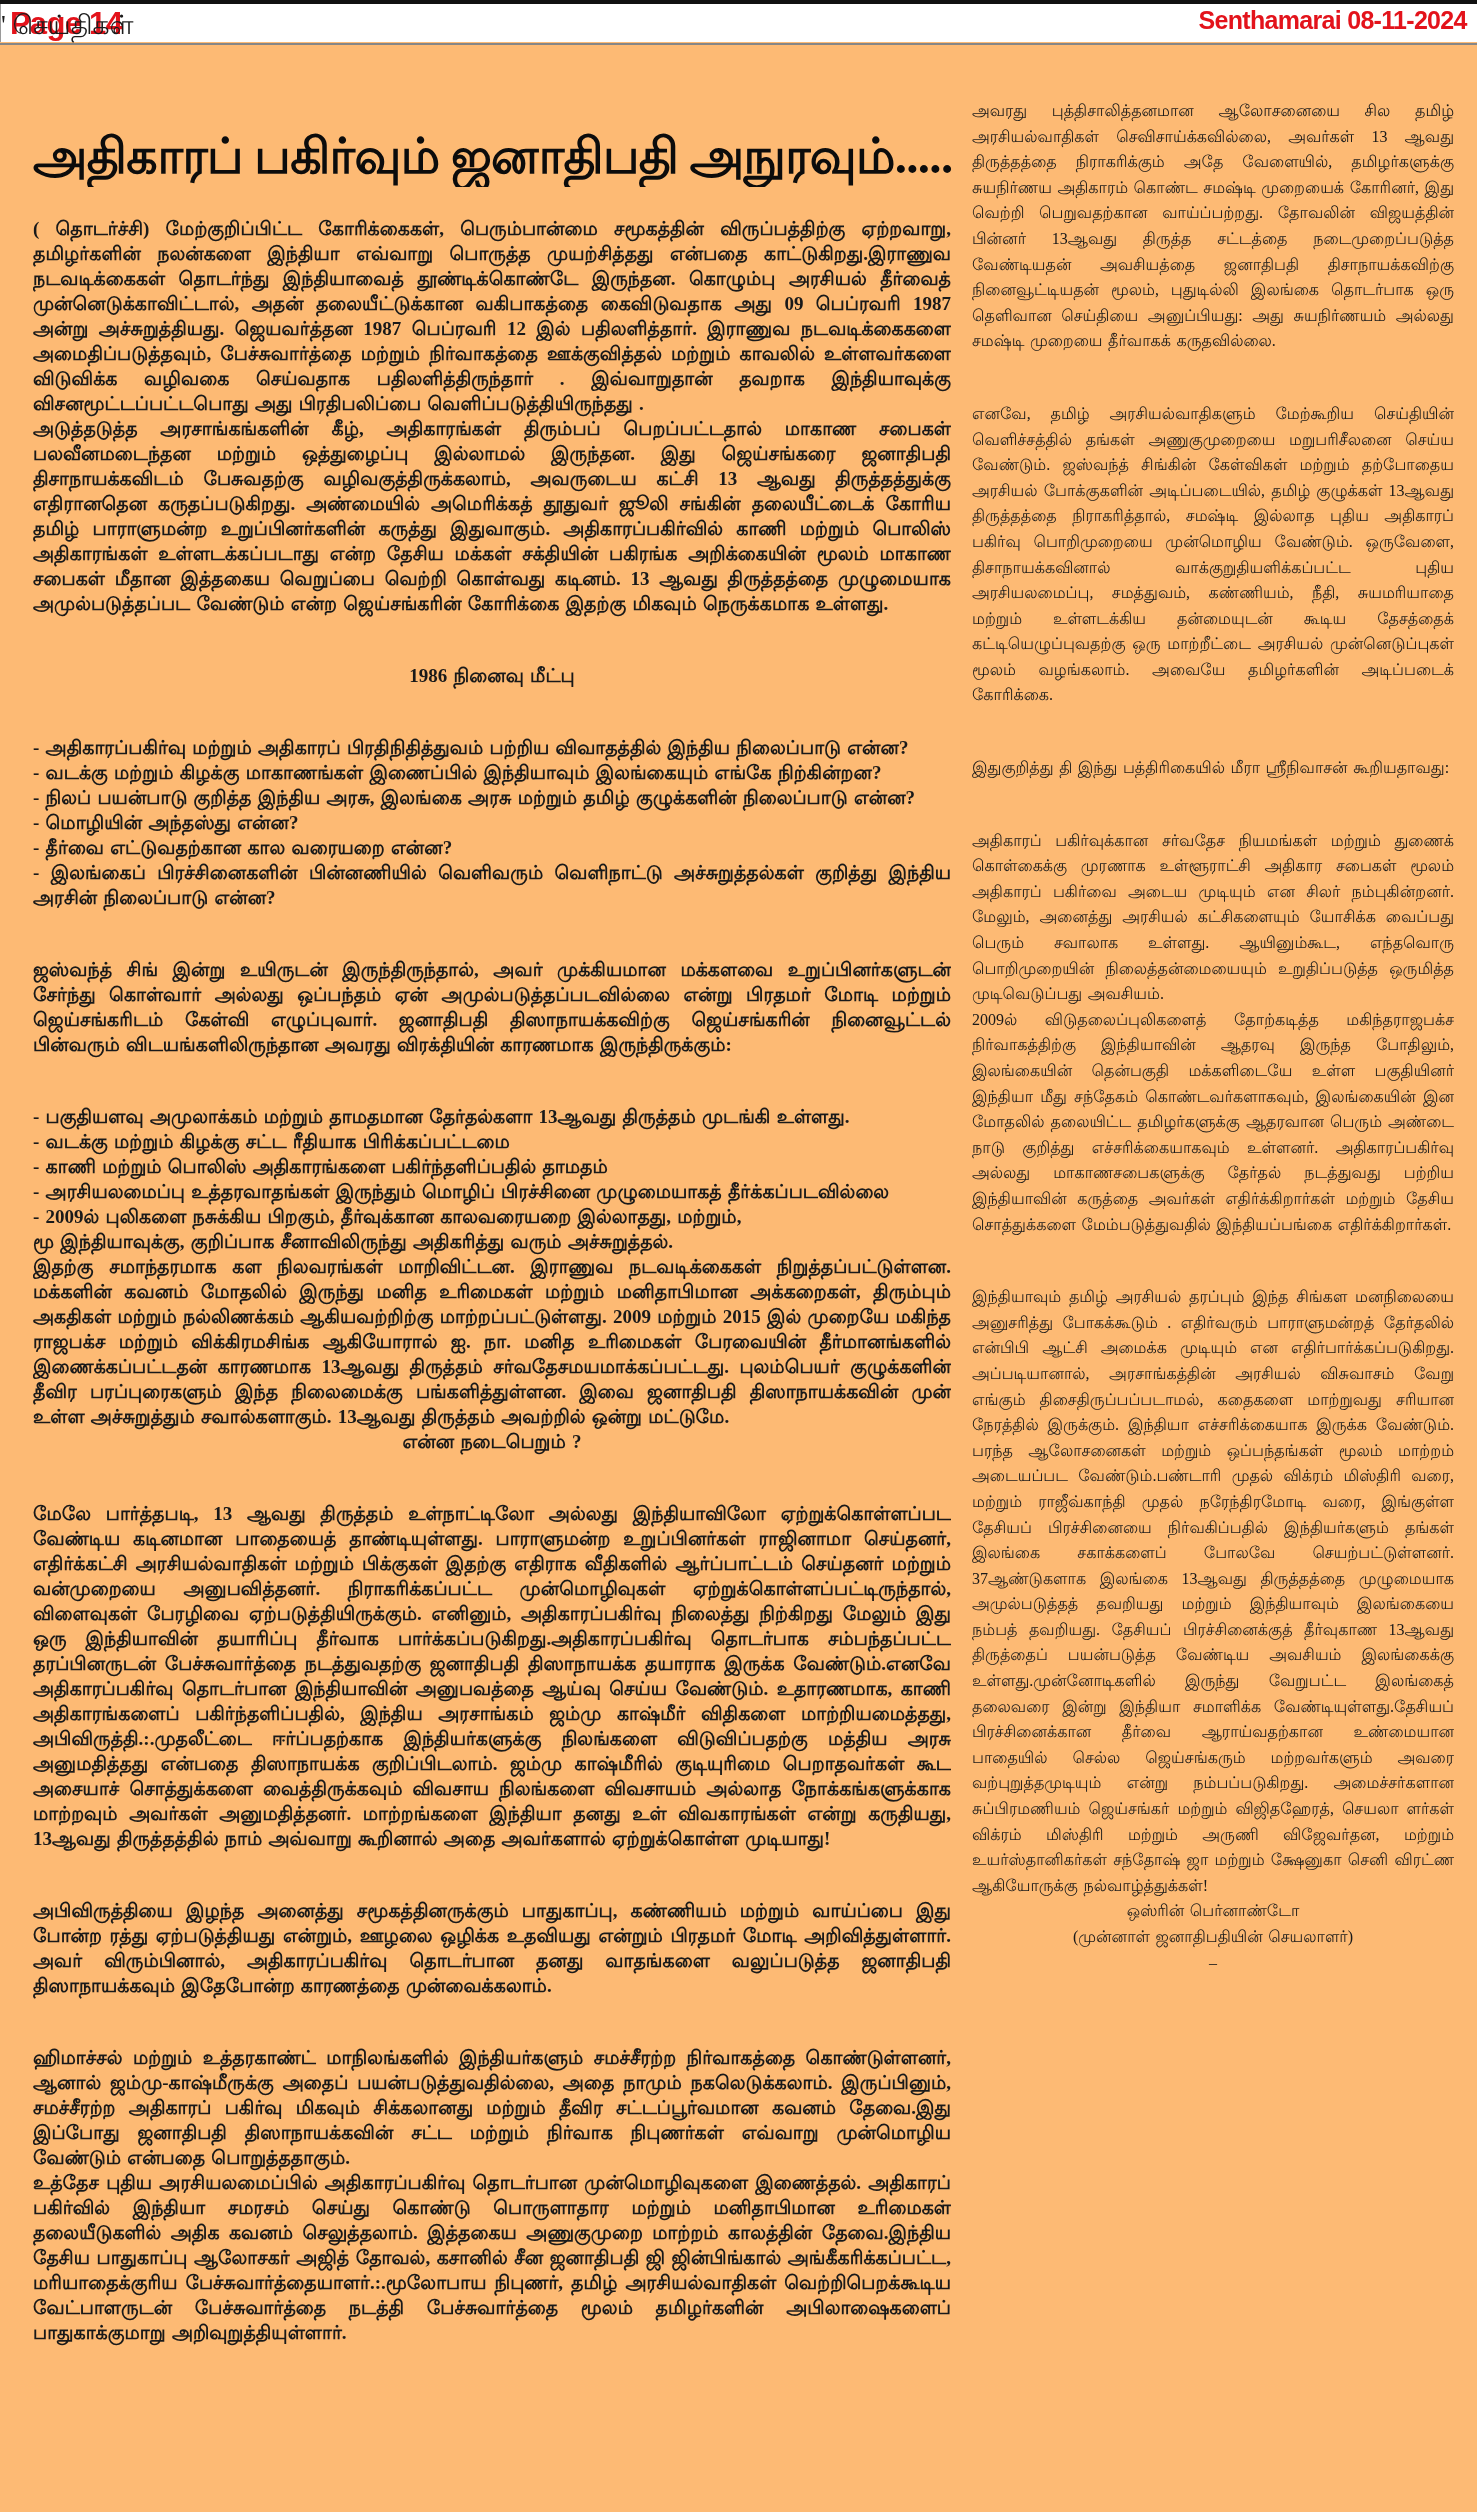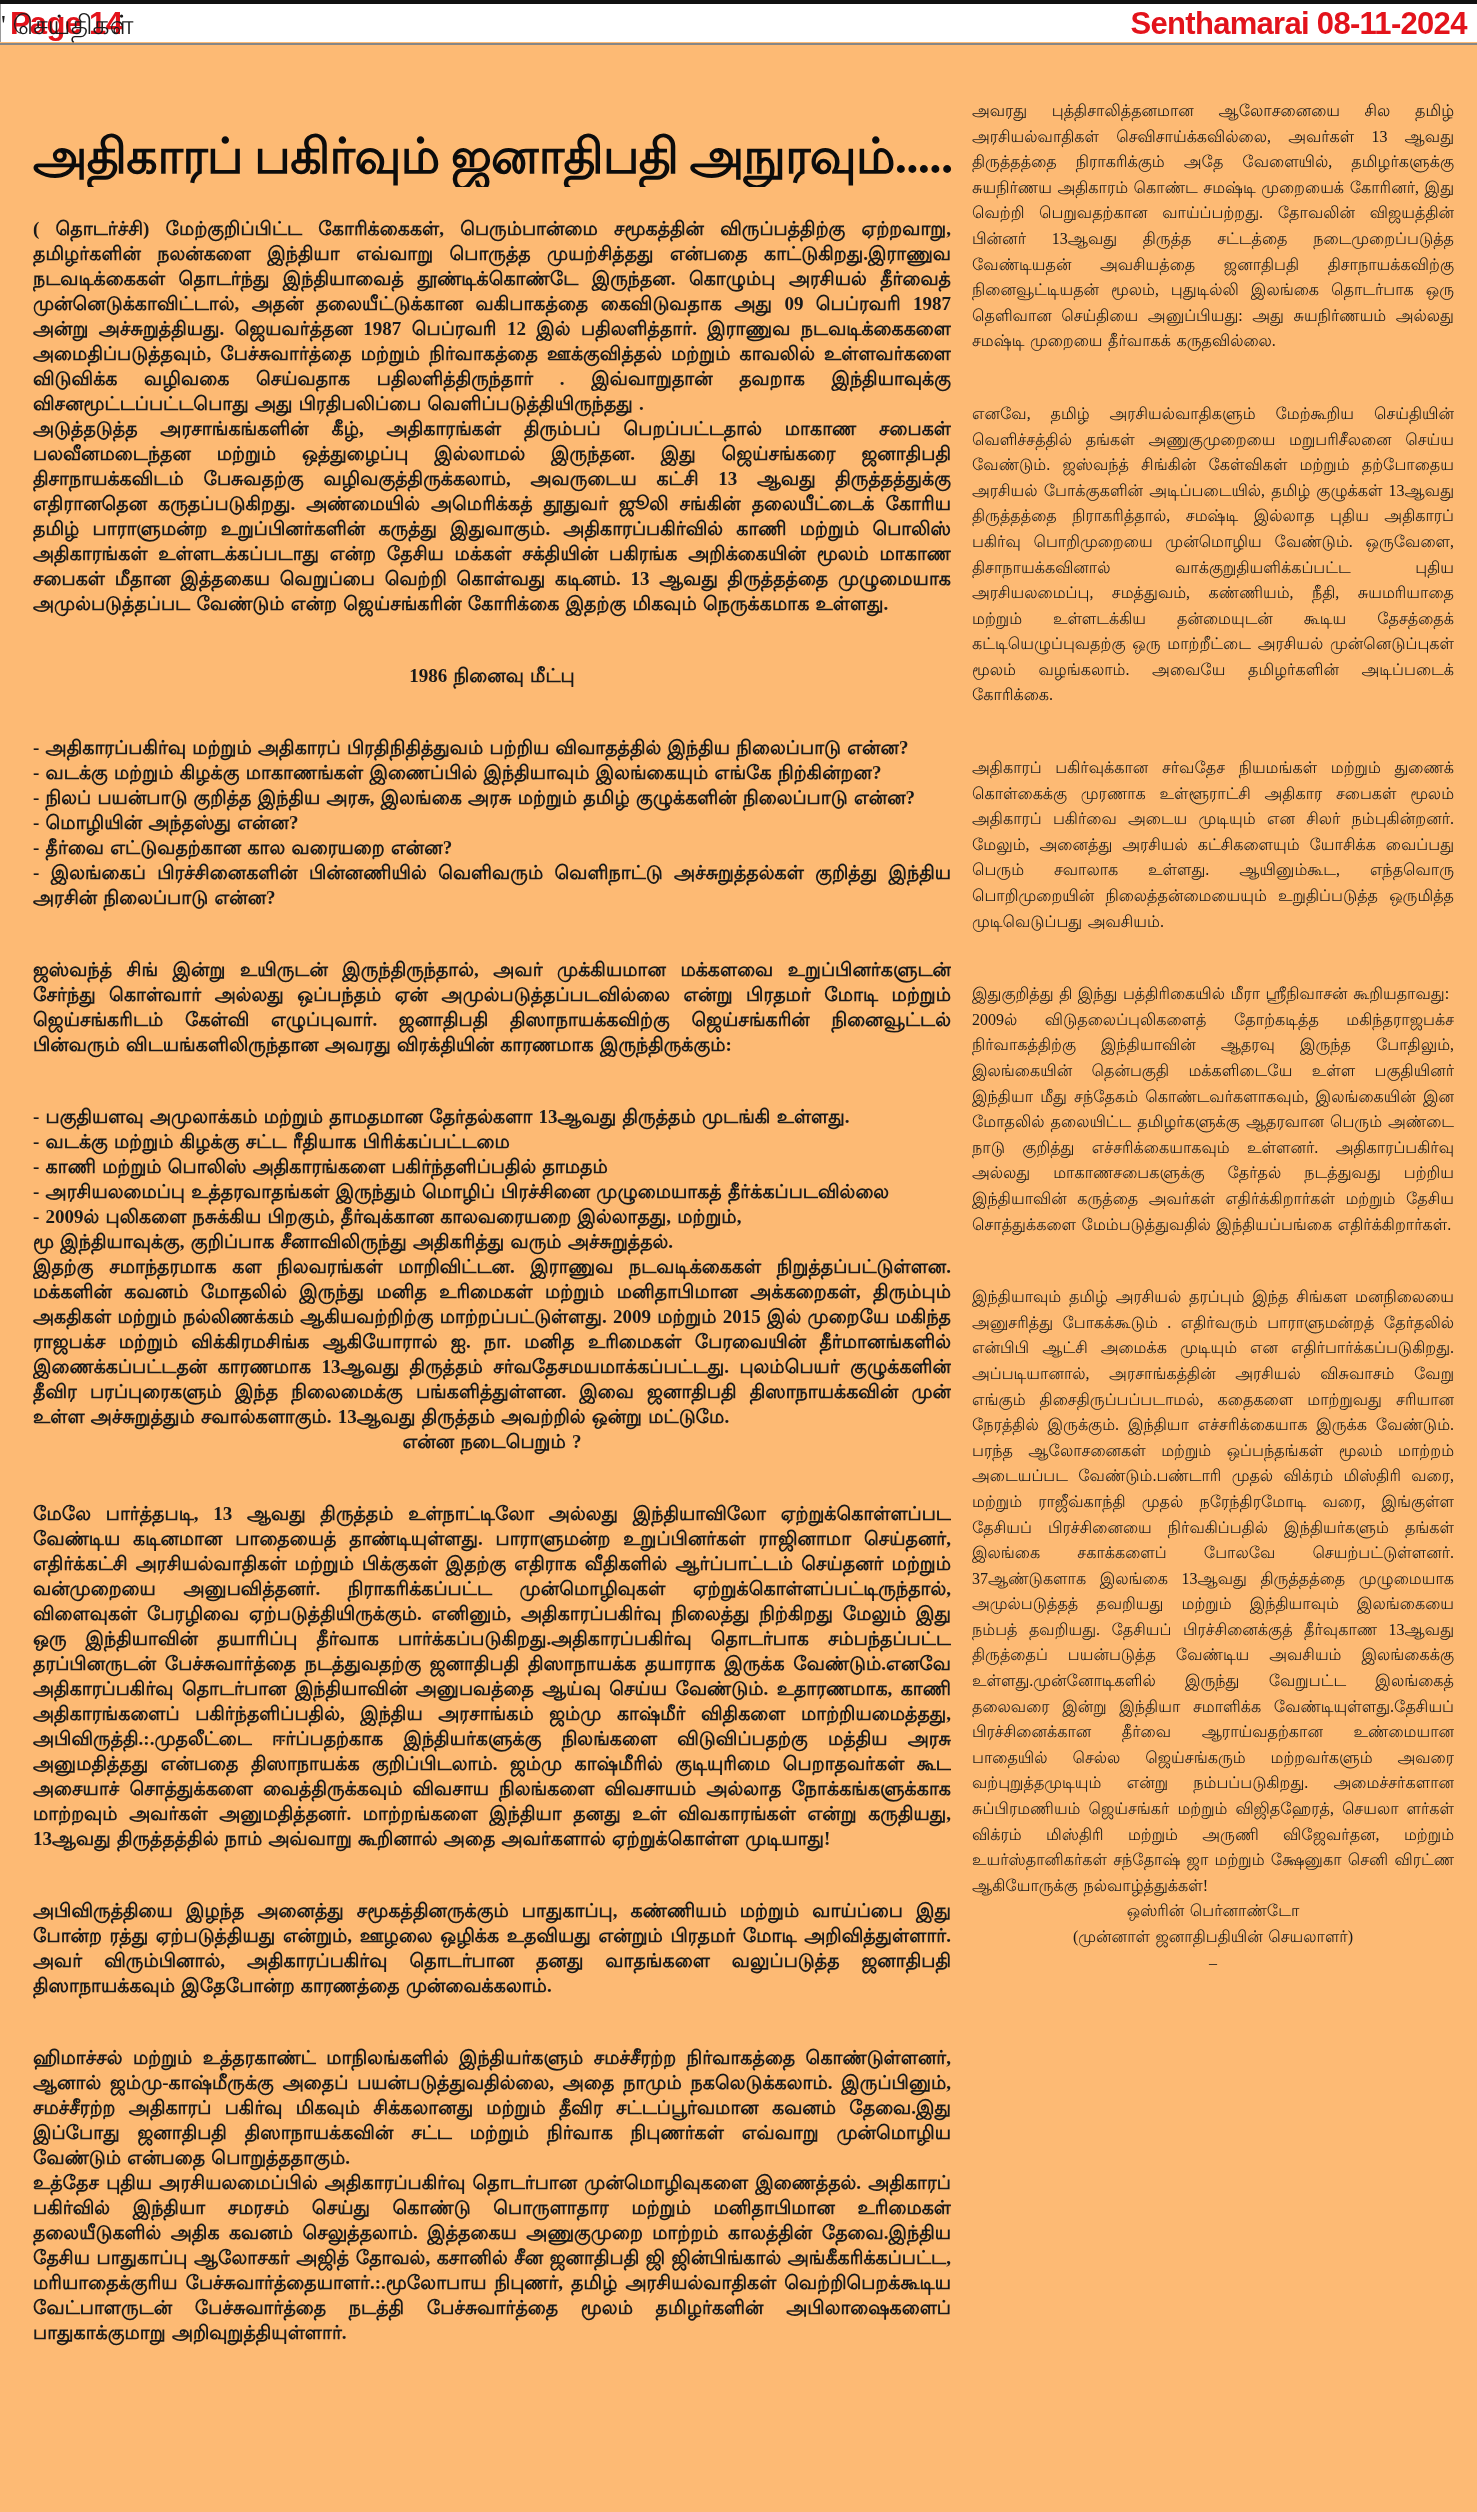--- a/index.html
+++ b/index.html
@@ -35,21 +35,21 @@
     white-space: nowrap;
   }
   .section-label {
     position: absolute; left: 0; right: 0; top: 5.9px;
     font-size: 26.6px; color: #1c1c1c;
     white-space: nowrap;
   }
   .masthead {
     position: absolute; right: 10.3px; top: 1.5px;
     font-family: "Liberation Sans", sans-serif;
-    font-weight: bold; font-size: 31px;
+    font-weight: bold; font-size: 25px;
     color: #e3131b; letter-spacing: -0.7px;
     white-space: nowrap;
   }
   .header-rule {
     position: absolute; left: 0; top: 43px;
     width: 1478px; height: 2.2px;
     background: #868686;
   }
   .headline {
     position: absolute; left: 33px; top: 95px;
@@ -117,22 +117,22 @@
       <div class="para t-l">என்ன நடைபெறும்   ?</div>
       <div class="para t-p s-2">மேலே பார்த்தபடி, 13 ஆவது திருத்தம் உள்நாட்டிலோ அல்லது இந்தியாவிலோ ஏற்றுக்கொள்ளப்பட வேண்டிய கடினமான பாதையைத் தாண்டியுள்ளது. பாராளுமன்ற உறுப்பினர்கள் ராஜினாமா செய்தனர், எதிர்க்கட்சி அரசியல்வாதிகள் மற்றும் பிக்குகள் இதற்கு எதிராக வீதிகளில் ஆர்ப்பாட்டம் செய்தனர் மற்றும் வன்முறையை அனுபவித்தனர். நிராகரிக்கப்பட்ட முன்மொழிவுகள் ஏற்றுக்கொள்ளப்பட்டிருந்தால், விளைவுகள் பேரழிவை ஏற்படுத்தியிருக்கும். எனினும், அதிகாரப்பகிர்வு நிலைத்து நிற்கிறது மேலும் இது ஒரு இந்தியாவின் தயாரிப்பு தீர்வாக பார்க்கப்படுகிறது.அதிகாரப்பகிர்வு தொடர்பாக சம்பந்தப்பட்ட தரப்பினருடன் பேச்சுவார்த்தை நடத்துவதற்கு ஜனாதிபதி திஸாநாயக்க தயாராக இருக்க வேண்டும்.எனவே அதிகாரப்பகிர்வு தொடர்பான இந்தியாவின் அனுபவத்தை ஆய்வு செய்ய வேண்டும். உதாரணமாக, காணி அதிகாரங்களைப் பகிர்ந்தளிப்பதில், இந்திய அரசாங்கம் ஜம்மு காஷ்மீர் விதிகளை மாற்றியமைத்தது, அபிவிருத்தி.:.முதலீட்டை ஈர்ப்பதற்காக இந்தியர்களுக்கு நிலங்களை விடுவிப்பதற்கு மத்திய அரசு அனுமதித்தது என்பதை திஸாநாயக்க குறிப்பிடலாம். ஜம்மு காஷ்மீரில் குடியுரிமை பெறாதவர்கள் கூட அசையாச் சொத்துக்களை வைத்திருக்கவும் விவசாய நிலங்களை விவசாயம் அல்லாத நோக்கங்களுக்காக மாற்றவும் அவர்கள் அனுமதித்தனர். மாற்றங்களை இந்தியா தனது உள் விவகாரங்கள்  என்று கருதியது, 13ஆவது திருத்தத்தில்  நாம் அவ்வாறு கூறினால் அதை அவர்களால் ஏற்றுக்கொள்ள முடியாது!</div>
       <div class="para t-p s-2">அபிவிருத்தியை  இழந்த அனைத்து சமூகத்தினருக்கும் பாதுகாப்பு, கண்ணியம் மற்றும் வாய்ப்பை இது போன்ற ரத்து ஏற்படுத்தியது என்றும், ஊழலை ஒழிக்க உதவியது என்றும் பிரதமர் மோடி அறிவித்துள்ளார். அவர் விரும்பினால், அதிகாரப்பகிர்வு தொடர்பான தனது வாதங்களை வலுப்படுத்த ஜனாதிபதி திஸாநாயக்கவும் இதேபோன்ற காரணத்தை முன்வைக்கலாம்.</div>
       <div class="para t-p s-2">ஹிமாச்சல் மற்றும் உத்தரகாண்ட் மாநிலங்களில் இந்தியர்களும் சமச்சீரற்ற நிர்வாகத்தை கொண்டுள்ளனர், ஆனால் ஜம்மு-காஷ்மீருக்கு அதைப் பயன்படுத்துவதில்லை, அதை நாமும் நகலெடுக்கலாம். இருப்பினும், சமச்சீரற்ற அதிகாரப் பகிர்வு மிகவும் சிக்கலானது மற்றும் தீவிர சட்டப்பூர்வமான  கவனம் தேவை.இது இப்போது ஜனாதிபதி திஸாநாயக்கவின் சட்ட மற்றும் நிர்வாக நிபுணர்கள்  எவ்வாறு முன்மொழிய வேண்டும் என்பதை பொறுத்ததாகும்.</div>
       <div class="para t-p">உத்தேச புதிய அரசியலமைப்பில் அதிகாரப்பகிர்வு தொடர்பான முன்மொழிவுகளை இணைத்தல். அதிகாரப் பகிர்வில் இந்தியா சமரசம் செய்து கொண்டு பொருளாதார மற்றும் மனிதாபிமான உரிமைகள் தலையீடுகளில் அதிக கவனம் செலுத்தலாம். இத்தகைய அணுகுமுறை மாற்றம் காலத்தின் தேவை.இந்திய தேசிய பாதுகாப்பு ஆலோசகர் அஜித் தோவல், கசானில் சீன ஜனாதிபதி ஜி ஜின்பிங்கால் அங்கீகரிக்கப்பட்ட, மரியாதைக்குரிய பேச்சுவார்த்தையாளர்.:.மூலோபாய நிபுணர், தமிழ் அரசியல்வாதிகள் வெற்றிபெறக்கூடிய வேட்பாளருடன் பேச்சுவார்த்தை நடத்தி பேச்சுவார்த்தை மூலம் தமிழர்களின் அபிலாஷைகளைப் பாதுகாக்குமாறு அறிவுறுத்தியுள்ளார்.</div>
     </div>
 
   <div class="col col-right">
       <div class="para t-p">அவரது புத்திசாலித்தனமான ஆலோசனையை சில தமிழ் அரசியல்வாதிகள் செவிசாய்க்கவில்லை, அவர்கள் 13 ஆவது திருத்தத்தை நிராகரிக்கும் அதே வேளையில், தமிழர்களுக்கு சுயநிர்ணய அதிகாரம் கொண்ட சமஷ்டி முறையைக் கோரினர், இது வெற்றி பெறுவதற்கான வாய்ப்பற்றது. தோவலின் விஜயத்தின் பின்னர் 13ஆவது திருத்த சட்டத்தை நடைமுறைப்படுத்த வேண்டியதன் அவசியத்தை ஜனாதிபதி திசாநாயக்கவிற்கு நினைவூட்டியதன் மூலம், புதுடில்லி இலங்கை தொடர்பாக ஒரு தெளிவான செய்தியை அனுப்பியது: அது சுயநிர்ணயம் அல்லது சமஷ்டி முறையை தீர்வாகக் கருதவில்லை.</div>
       <div class="para t-p s-2">எனவே, தமிழ் அரசியல்வாதிகளும் மேற்கூறிய செய்தியின் வெளிச்சத்தில் தங்கள் அணுகுமுறையை மறுபரிசீலனை செய்ய வேண்டும். ஜஸ்வந்த் சிங்கின் கேள்விகள் மற்றும் தற்போதைய அரசியல் போக்குகளின் அடிப்படையில், தமிழ் குழுக்கள் 13ஆவது திருத்தத்தை நிராகரித்தால், சமஷ்டி இல்லாத புதிய அதிகாரப் பகிர்வு பொறிமுறையை முன்மொழிய வேண்டும். ஒருவேளை, திசாநாயக்கவினால் வாக்குறுதியளிக்கப்பட்ட புதிய அரசியலமைப்பு, சமத்துவம், கண்ணியம், நீதி, சுயமரியாதை மற்றும் உள்ளடக்கிய தன்மையுடன் கூடிய தேசத்தைக் கட்டியெழுப்புவதற்கு ஒரு மாற்றீட்டை அரசியல் முன்னெடுப்புகள் மூலம் வழங்கலாம். அவையே தமிழர்களின் அடிப்படைக் கோரிக்கை.</div>
+      <div class="para t-p s-2">இதுகுறித்து தி இந்து பத்திரிகையில் மீரா ஸ்ரீநிவாசன் கூறியதாவது:</div>
       <div class="para t-p s-2">அதிகாரப் பகிர்வுக்கான சர்வதேச நியமங்கள் மற்றும் துணைக் கொள்கைக்கு முரணாக உள்ளூராட்சி அதிகார சபைகள் மூலம் அதிகாரப் பகிர்வை அடைய முடியும் என சிலர் நம்புகின்றனர். மேலும், அனைத்து அரசியல் கட்சிகளையும் யோசிக்க வைப்பது பெரும் சவாலாக உள்ளது. ஆயினும்கூட, எந்தவொரு பொறிமுறையின் நிலைத்தன்மையையும் உறுதிப்படுத்த ஒருமித்த முடிவெடுப்பது அவசியம்.</div>
-      <div class="para t-p s-2">இதுகுறித்து தி இந்து பத்திரிகையில் மீரா ஸ்ரீநிவாசன் கூறியதாவது:</div>
       <div class="para t-p">2009ல் விடுதலைப்புலிகளைத் தோற்கடித்த மகிந்தராஜபக்ச நிர்வாகத்திற்கு இந்தியாவின் ஆதரவு இருந்த போதிலும், இலங்கையின் தென்பகுதி மக்களிடையே உள்ள பகுதியினர் இந்தியா மீது சந்தேகம் கொண்டவர்களாகவும், இலங்கையின் இன மோதலில் தலையிட்ட தமிழர்களுக்கு ஆதரவான பெரும் அண்டை நாடு குறித்து எச்சரிக்கையாகவும் உள்ளனர். அதிகாரப்பகிர்வு அல்லது மாகாணசபைகளுக்கு தேர்தல் நடத்துவது பற்றிய இந்தியாவின் கருத்தை அவர்கள் எதிர்க்கிறார்கள் மற்றும் தேசிய சொத்துக்களை மேம்படுத்துவதில் இந்தியப்பங்கை எதிர்க்கிறார்கள்.</div>
       <div class="para t-p s-2">இந்தியாவும் தமிழ் அரசியல் தரப்பும் இந்த சிங்கள மனநிலையை அனுசரித்து போகக்கூடும் . எதிர்வரும் பாராளுமன்றத் தேர்தலில் என்பிபி ஆட்சி அமைக்க முடியும் என எதிர்பார்க்கப்படுகிறது. அப்படியானால், அரசாங்கத்தின் அரசியல் விசுவாசம் வேறு எங்கும் திசைதிருப்பப்படாமல், கதைகளை மாற்றுவது சரியான நேரத்தில் இருக்கும். இந்தியா எச்சரிக்கையாக இருக்க வேண்டும். பரந்த ஆலோசனைகள் மற்றும் ஒப்பந்தங்கள் மூலம் மாற்றம் அடையப்பட வேண்டும்.பண்டாரி முதல் விக்ரம் மிஸ்திரி வரை, மற்றும் ராஜீவ்காந்தி முதல் நரேந்திரமோடி வரை, இங்குள்ள தேசியப் பிரச்சினையை நிர்வகிப்பதில் இந்தியர்களும் தங்கள் இலங்கை சகாக்களைப் போலவே செயற்பட்டுள்ளனர். 37ஆண்டுகளாக இலங்கை 13ஆவது திருத்தத்தை முழுமையாக அமுல்படுத்தத் தவறியது மற்றும் இந்தியாவும் இலங்கையை நம்பத் தவறியது. தேசியப் பிரச்சினைக்குத் தீர்வுகாண 13ஆவது திருத்தைப் பயன்படுத்த வேண்டிய அவசியம் இலங்கைக்கு உள்ளது.முன்னோடிகளில் இருந்து வேறுபட்ட இலங்கைத் தலைவரை இன்று இந்தியா சமாளிக்க வேண்டியுள்ளது.தேசியப் பிரச்சினைக்கான தீர்வை ஆராய்வதற்கான உண்மையான பாதையில் செல்ல ஜெய்சங்கரும் மற்றவர்களும் அவரை வற்புறுத்தமுடியும் என்று நம்பப்படுகிறது. அமைச்சர்களான சுப்பிரமணியம் ஜெய்சங்கர் மற்றும் விஜிதஹேரத், செயலா ளர்கள் விக்ரம் மிஸ்திரி மற்றும் அருணி விஜேவர்தன, மற்றும் உயர்ஸ்தானிகர்கள் சந்தோஷ் ஜா மற்றும் க்ஷேனுகா செனி விரட்ண ஆகியோருக்கு நல்வாழ்த்துக்கள்!</div>
       <div class="para t-sign"> ஒஸ்ரின் பெர்னாண்டோ</div>
       <div class="para t-sign">(முன்னாள் ஜனாதிபதியின் செயலாளர்)</div>
       <div class="para t-sign">–</div>
     </div>
 </div>
 
 
 </body></html>

